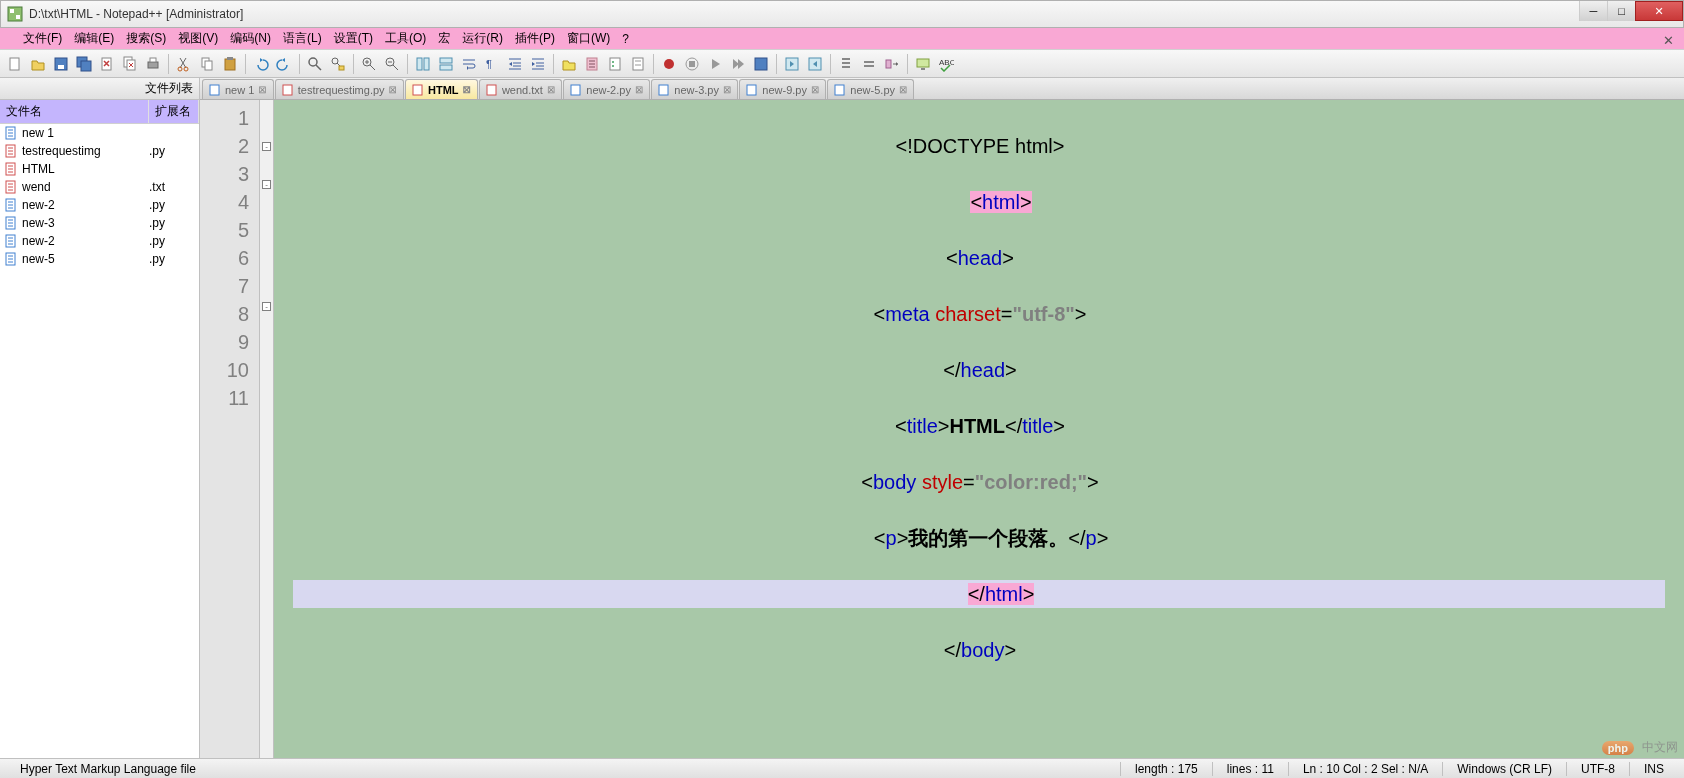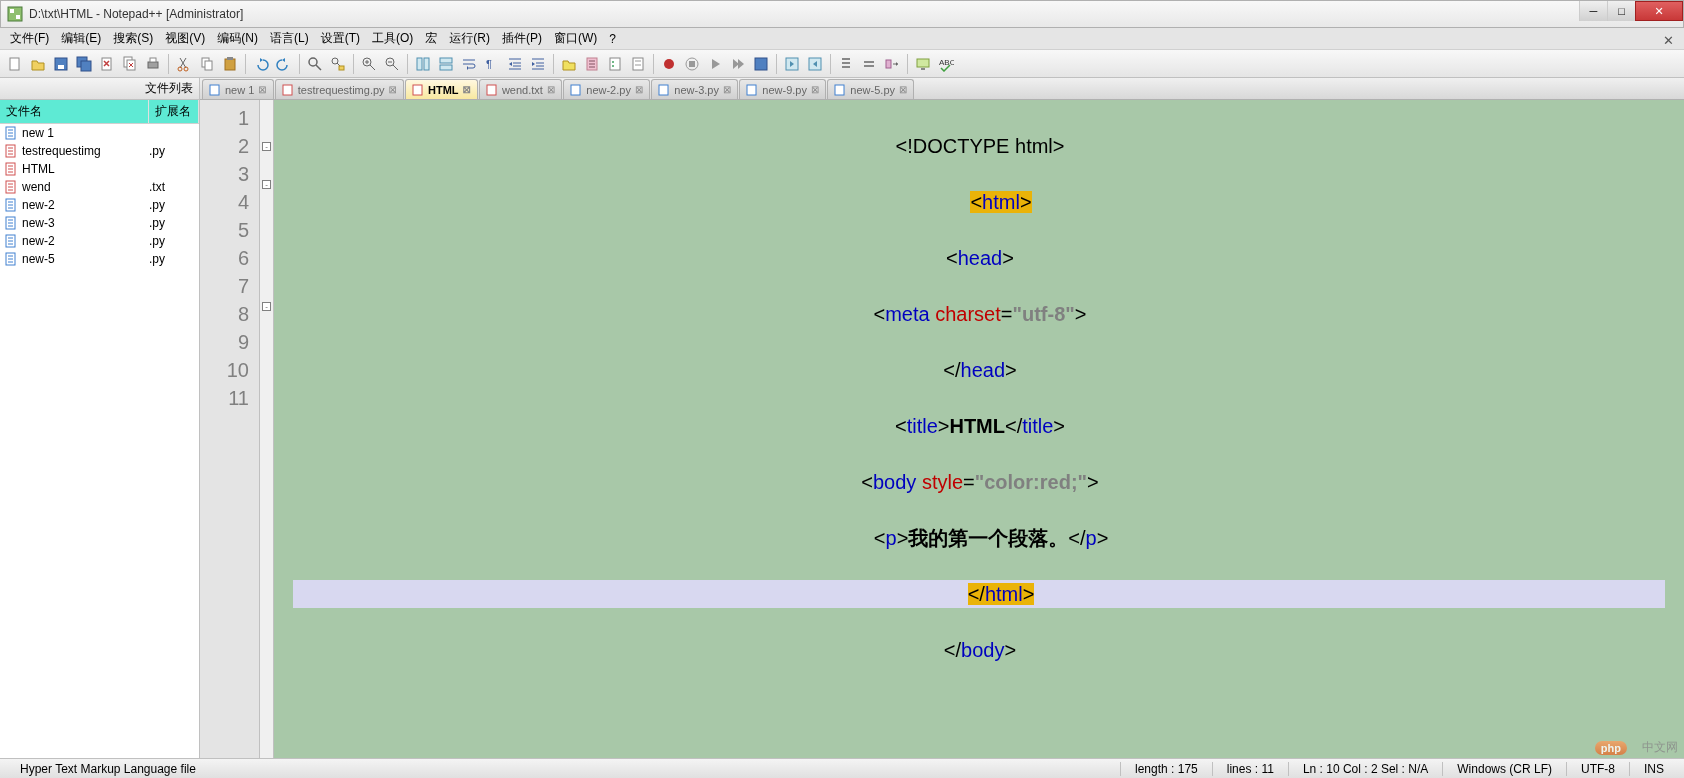--- a/index.html
+++ b/index.html
@@ -8,37 +8,37 @@
 
 .titlebar { height: 28px; background: linear-gradient(#f8f8f8,#e8e8e8); border: 1px solid #b0b0b0; display: flex; align-items: center; padding-left: 6px; position: relative; }
 .titlebar .app-icon { width: 16px; height: 16px; margin-right: 6px; display: inline-flex; }
 .titlebar .title { color: #333; font-size: 12px; }
 .window-controls { position: absolute; right: 0; top: 0; display: flex; height: 20px; }
 .window-controls div { width: 28px; height: 20px; display: flex; align-items: center; justify-content: center; font-size: 11px; border-left: 1px solid #ccc; background: linear-gradient(#f0f0f0,#d8d8d8); cursor: default; }
 .window-controls .close { width: 48px; background: linear-gradient(#e06060,#c83838); color: #fff; border: 1px solid #a02020; }
 .window-controls .min, .window-controls .max { background: linear-gradient(#f0f0f0,#d0d0d0); }
 
 
-.menubar { height: 22px; background: #e5e5e5; border-bottom: 1px solid #d0d0d0; display: flex; align-items: center; padding-left: 4px; position: relative; }
+.menubar { height: 22px; background: #f9a8d4; border-bottom: 1px solid #d0d0d0; display: flex; align-items: center; padding-left: 17px; position: relative; }
 .menubar span { padding: 3px 6px; cursor: default; font-size: 12px; }
 .menubar .menu-close { position: absolute; right: 4px; top: 2px; font-size: 13px; color: #555; cursor: default; }
 
 
 .toolbar { height: 28px; background: linear-gradient(#f8f8f8,#e5e5e5); border-bottom: 1px solid #c0c0c0; display: flex; align-items: center; padding: 0 4px; gap: 1px; }
 .toolbar .btn { width: 22px; height: 22px; display: flex; align-items: center; justify-content: center; border: 1px solid transparent; border-radius: 2px; cursor: default; }
 .toolbar .sep { width: 1px; height: 20px; background: #c0c0c0; margin: 0 3px; }
 .tb-icon { width: 16px; height: 16px; }
 
 
 .body { display: flex; height: calc(100% - 28px - 22px - 28px - 20px); }
 
 
 .sidebar { width: 200px; background: #f0f0f0; border-right: 1px solid #c0c0c0; display: flex; flex-direction: column; }
 .sidebar-title { background: linear-gradient(#f4f4f4,#e0e0e0); border-bottom: 1px solid #c0c0c0; padding: 2px 6px; font-size: 12px; text-align: right; }
-.sidebar-header { display: flex; background: #5eead4; border-bottom: 1px solid #d0d0d0; font-size: 12px; }
+.sidebar-header { display: flex; background: #c4b5fd; border-bottom: 1px solid #d0d0d0; font-size: 12px; }
 .sidebar-header div { padding: 3px 6px; border-right: 1px solid #e0e0e0; }
 .sidebar-header .col-name { flex: 1; }
 .sidebar-header .col-ext { width: 50px; }
 .file-list { flex: 1; background: #fff; overflow: auto; }
 .file-row { display: flex; align-items: center; padding: 2px 4px; font-size: 12px; cursor: default; }
 .file-row .fi { width: 14px; height: 14px; margin-right: 4px; display: inline-flex; }
 .file-row .fn { flex: 1; }
 .file-row .fe { width: 46px; text-align: left; }
 
 
@@ -55,31 +55,31 @@
 .fold-box { width: 9px; height: 9px; border: 1px solid #808080; margin: 10px auto 9px; font-size: 8px; line-height: 7px; text-align: center; color: #606060; background: #fff; }
 .code { flex: 1; padding: 4px 19px; line-height: 28px; white-space: pre; text-align: center; }
 .code .line { height: 28px; padding-left: 2px; }
 .code .cur-line { background: #d8d8f0; }
 .t-angle { color: #000; }
 .t-tag { color: #0000c0; }
 .t-attr { color: #c00000; }
 .t-str { color: #808080; font-weight: bold; }
 .t-text { color: #000; }
 .t-doctype { color: #000; }
-.hl-tag { background: #eab308; margin-left: 42px; }
+.hl-tag { background: #f9a8d4; margin-left: 42px; }
 .bold { font-weight: bold; }
 
 
 .statusbar { height: 20px; background: linear-gradient(#f4f4f4,#e0e0e0); border-top: 1px solid #c0c0c0; display: flex; align-items: center; font-size: 12px; padding: 0 6px; }
 .statusbar .cell { padding: 0 14px; border-left: 1px solid #c0c0c0; }
 .statusbar .first { border: none; flex: 0 0 auto; }
 .statusbar .spacer { flex: 1; }
 
 
-.watermark { position: absolute; right: 6px; bottom: 22px; opacity: 0.8; display: flex; align-items: center; gap: 15px; font-size: 12px; color: #888; }
+.watermark { position: absolute; right: 6px; bottom: 22px; opacity: 0.8; display: flex; align-items: center; gap: 8px; font-size: 12px; color: #888; }
 .watermark .badge { background: linear-gradient(#f8a060,#e07030); color: #fff; font-weight: bold; padding: 1px 6px; border-radius: 8px; font-size: 11px; }
 
 
 svg { display: block; }
 </style>
 </head>
 <body>
 
 <div class="titlebar">
   <span class="app-icon">

